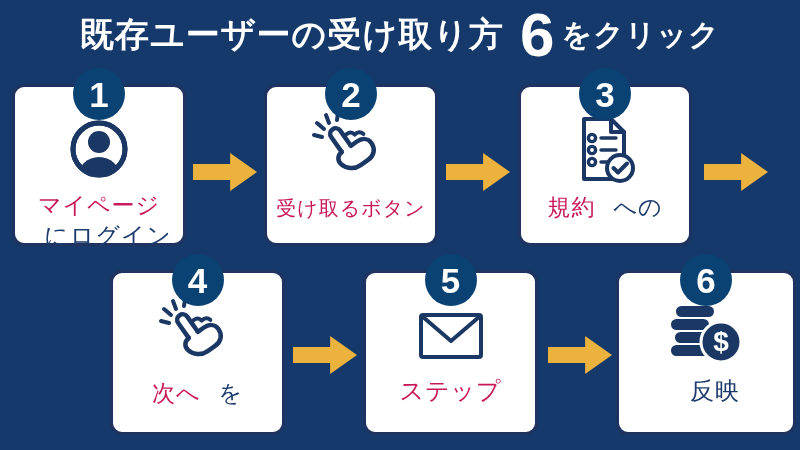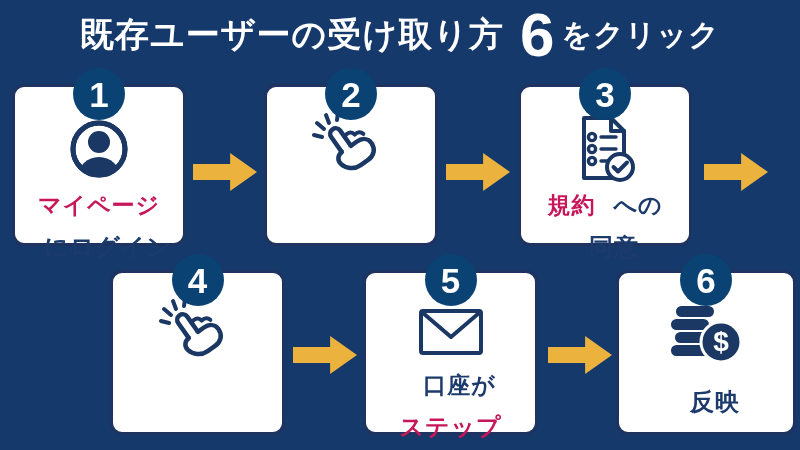--- a/index.html
+++ b/index.html
@@ -42,24 +42,24 @@
   }
   .badge{
     position:absolute;top:-19px;left:50%;transform:translateX(-50%);
     width:52px;height:52px;border-radius:50%;
     background:var(--badge);color:#fff;
     display:flex;align-items:center;justify-content:center;
     font-size:35px;font-weight:800;line-height:1;
   }
   .icon{margin-top:24px;height:78px;display:flex;align-items:center;justify-content:center;}
   .icon svg{display:block;}
-  .line{line-height:1.25;font-weight:700;letter-spacing:1px;white-space:nowrap;}
+  .line{line-height:1.25;font-weight:400;letter-spacing:1px;white-space:nowrap;}
   .l1{font-size:23px;margin-top:4px;}
   .l1.sm{font-size:20px;margin-top:7px;}
-  .l2{font-size:24px;margin-top:12px;}
+  .l2{font-size:24px;margin-top:1px;}
   .red{color:var(--accent-red);}
   .navy{color:var(--text-navy);padding-left:18px;}
 
   
   .arrow{
     position:absolute;width:64px;height:38px;
     background:var(--arrow);
     clip-path:polygon(0 29%,58% 29%,58% 0,100% 50%,58% 100%,58% 71%,0 71%);
   }
 
@@ -119,20 +119,23 @@
           <line x1="26" y1="2" x2="25" y2="9"></line>
         </g>
         <g transform="rotate(-35 39 42)">
           <rect class="ic-fillw" x="32" y="12" width="11" height="28" rx="5.5" stroke-width="4.5"></rect>
           <path class="ic-fillw" stroke-width="4.5" d="M32 36 c-5 0 -8.5 4 -7.5 9 c1.5 7 7.5 12.5 15.5 12.5 h9 c7.5 0 12.5 -5 12.5 -12 c0 -6 -5 -9.5 -11.5 -9.5 h-7"></path>
           <path class="ic-stroke" stroke-width="4" d="M43 25 c4 -2 8 -1 9.5 3"></path>
           <path class="ic-stroke" stroke-width="4" d="M52.5 29 c4 -1 7 1 7.5 4.5"></path>
         </g>
       </svg>
     </div>
+    <div class="line l1 sm">
+      <span class="red">受け取るボタン</span>
+    </div>
   </div>
 
   <div class="card" style="left:518px;top:84px;width:174px;height:162px;">
     <div class="badge">
       <span>3</span>
     </div>
     <div class="icon">
       <svg width="76" height="76" viewBox="0 0 76 76">
         <path class="ic-fillw" stroke-width="4" d="M17 7 h27 l13 13 v47 h-40 z"></path>
         <path class="ic-stroke" stroke-width="4" d="M44 7 v13 h13"></path>
@@ -144,23 +147,20 @@
           <line x1="34" y1="38" x2="49" y2="38"></line>
           <line x1="34" y1="50" x2="44" y2="50"></line>
         </g>
         <circle class="ic-fillw" cx="53" cy="56" r="13" stroke-width="4"></circle>
         <path class="ic-stroke" stroke-width="4" d="M46.5 56 l4.5 4.5 l9 -9"></path>
       </svg>
     </div>
     <div class="line l1">
       <span class="red">規約</span><span class="navy">への</span>
     </div>
-    <div class="line l2">
-      <span class="navy">同意</span>
-    </div>
   </div>
 
   <div class="card" style="left:110px;top:270px;width:175px;height:165px;">
     <div class="badge">
       <span>4</span>
     </div>
     <div class="icon">
       <svg width="78" height="78" viewBox="0 0 78 78">
         <g class="ic-stroke" stroke-width="4">
           <line x1="14" y1="4" x2="17" y2="12"></line>
@@ -169,34 +169,34 @@
           <line x1="26" y1="2" x2="25" y2="9"></line>
         </g>
         <g transform="rotate(-35 39 42)">
           <rect class="ic-fillw" x="32" y="12" width="11" height="28" rx="5.5" stroke-width="4.5"></rect>
           <path class="ic-fillw" stroke-width="4.5" d="M32 36 c-5 0 -8.5 4 -7.5 9 c1.5 7 7.5 12.5 15.5 12.5 h9 c7.5 0 12.5 -5 12.5 -12 c0 -6 -5 -9.5 -11.5 -9.5 h-7"></path>
           <path class="ic-stroke" stroke-width="4" d="M43 25 c4 -2 8 -1 9.5 3"></path>
           <path class="ic-stroke" stroke-width="4" d="M52.5 29 c4 -1 7 1 7.5 4.5"></path>
         </g>
       </svg>
     </div>
+    <div class="line l1">
+      <span class="red">次へ</span><span class="navy">を</span>
+    </div>
   </div>
 
   <div class="card" style="left:363px;top:270px;width:175px;height:165px;">
     <div class="badge">
       <span>5</span>
     </div>
     <div class="icon">
       <svg width="82" height="70" viewBox="0 0 82 70">
         <rect class="ic-fillw" x="11" y="14" width="60" height="42" rx="2" stroke-width="4"></rect>
         <path class="ic-stroke" stroke-width="4" d="M13 16 L41 40 L69 16"></path>
       </svg>
-    </div>
-    <div class="line l1">
-      <span class="navy">口座が</span>
     </div>
     <div class="line l2">
       <span class="red">ステップ</span>
     </div>
   </div>
 
   <div class="card" style="left:616px;top:270px;width:180px;height:165px;">
     <div class="badge">
       <span>6</span>
     </div>

